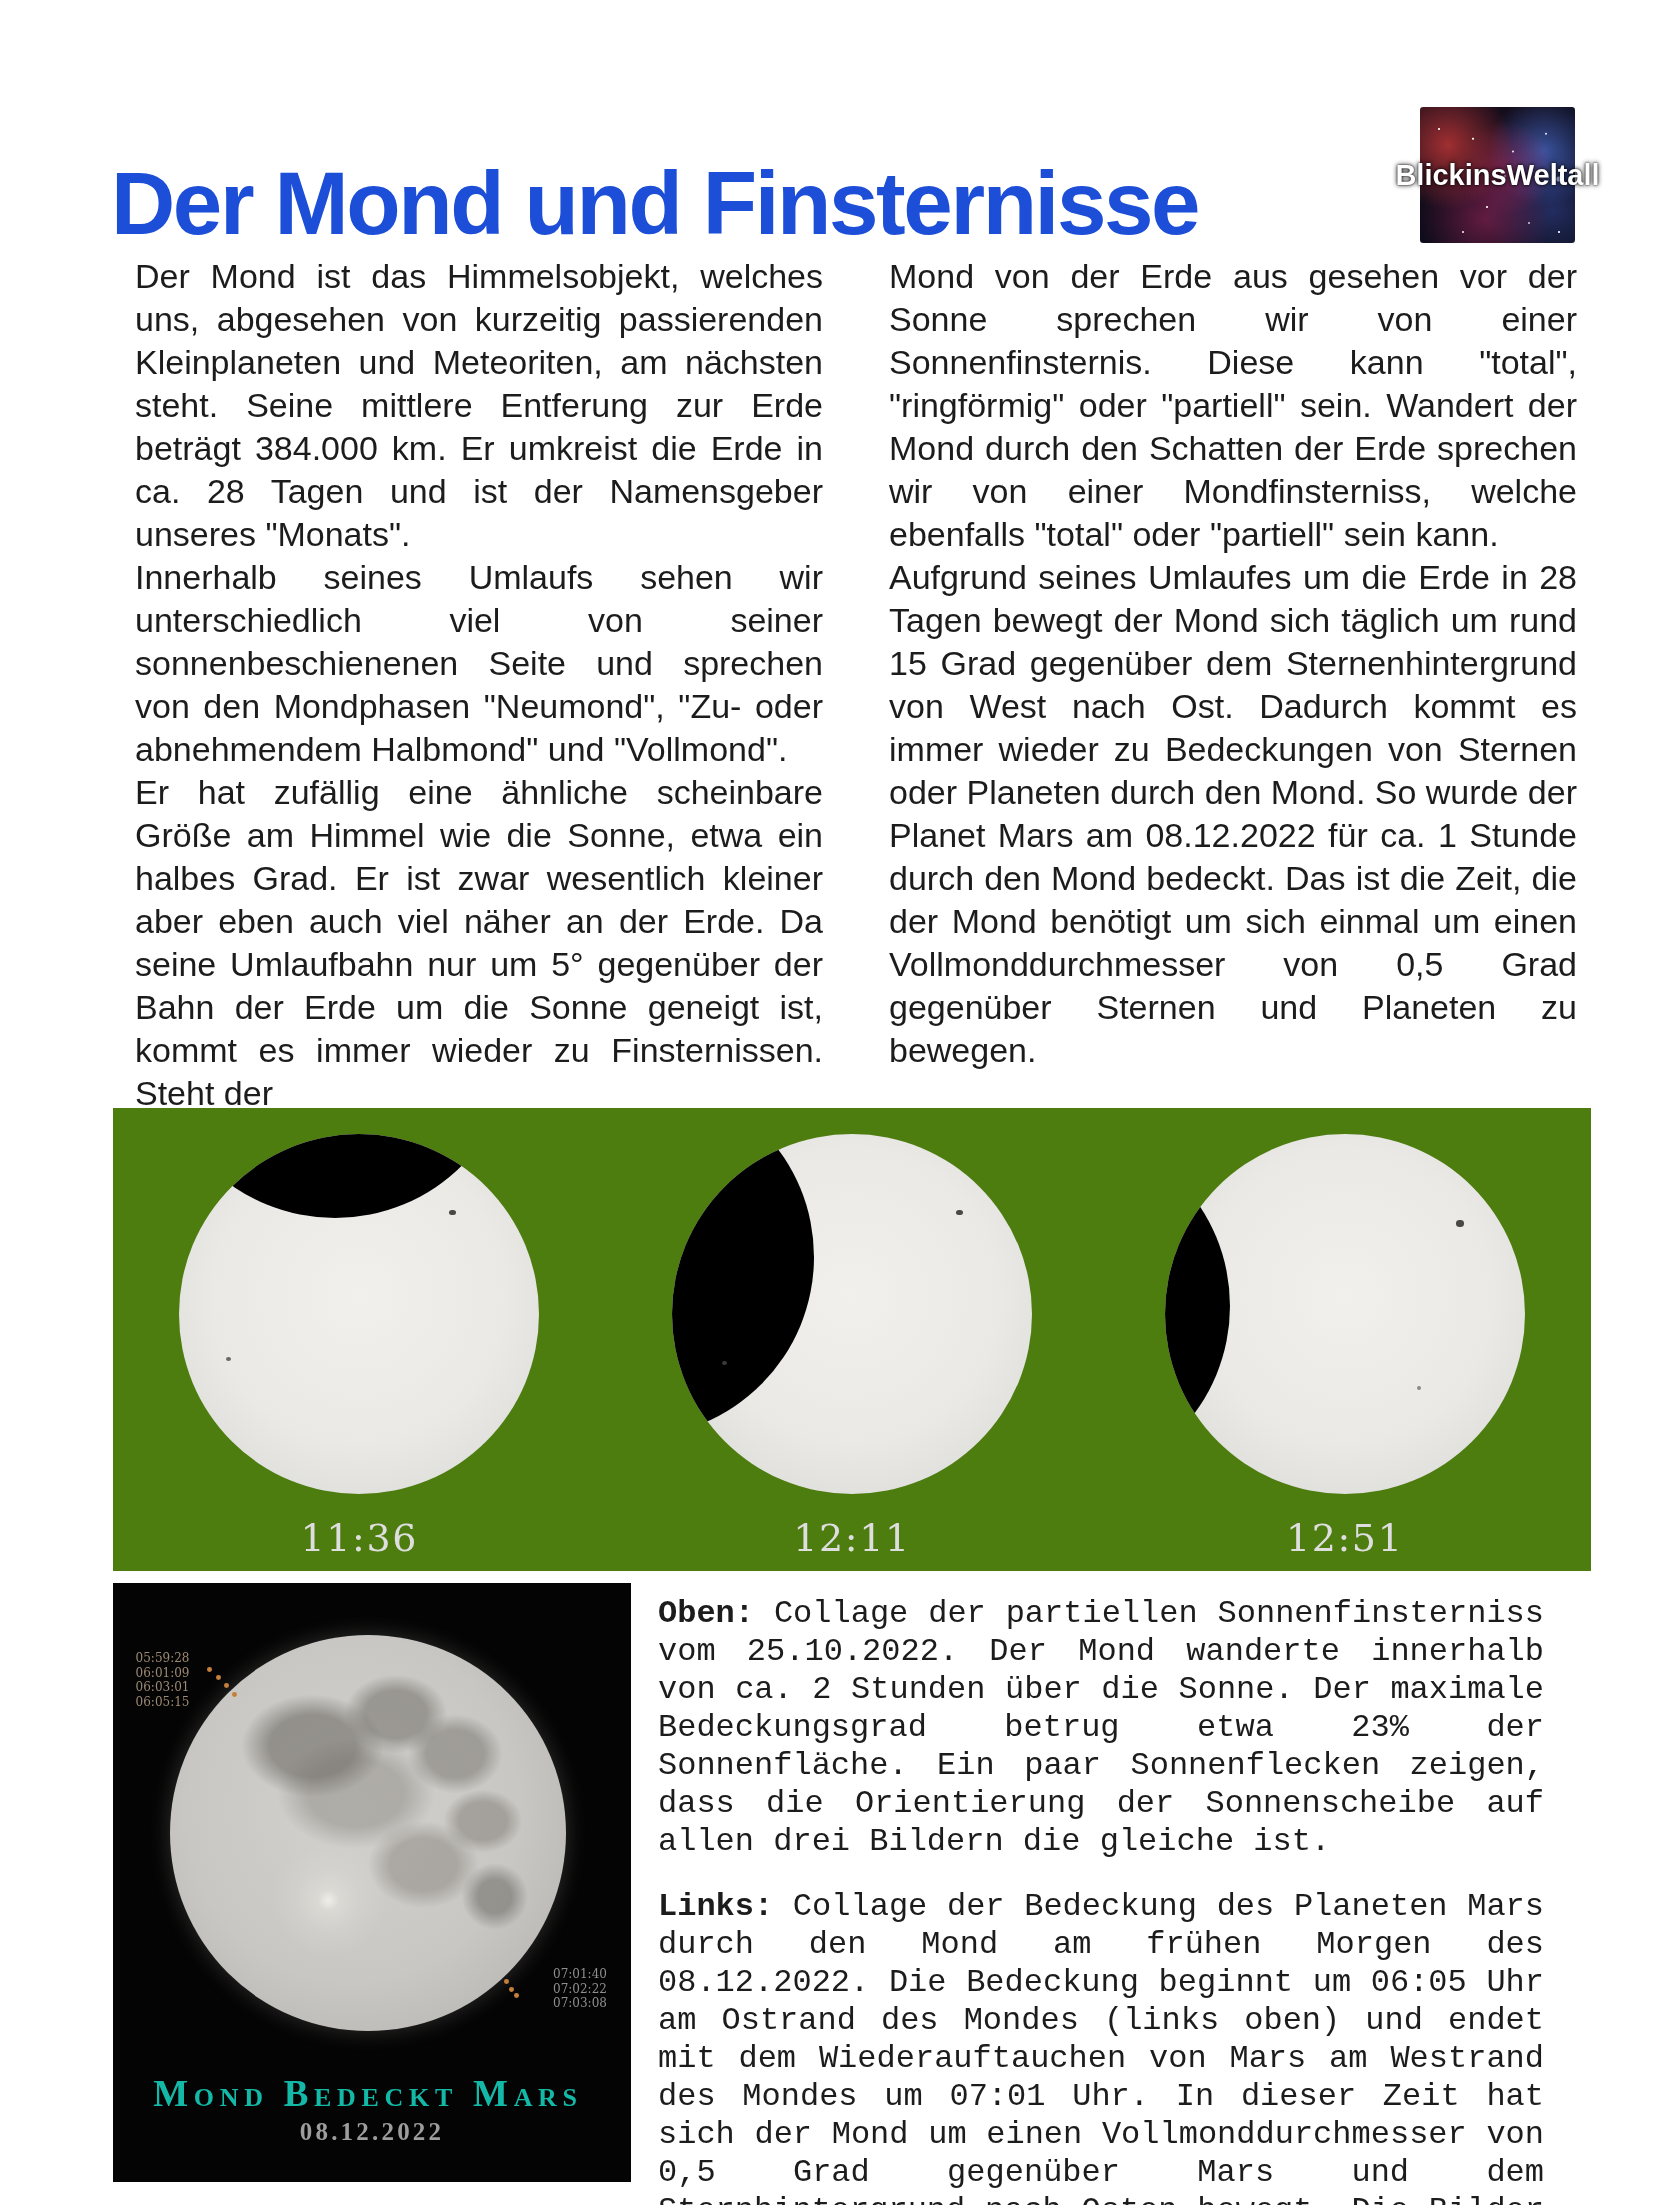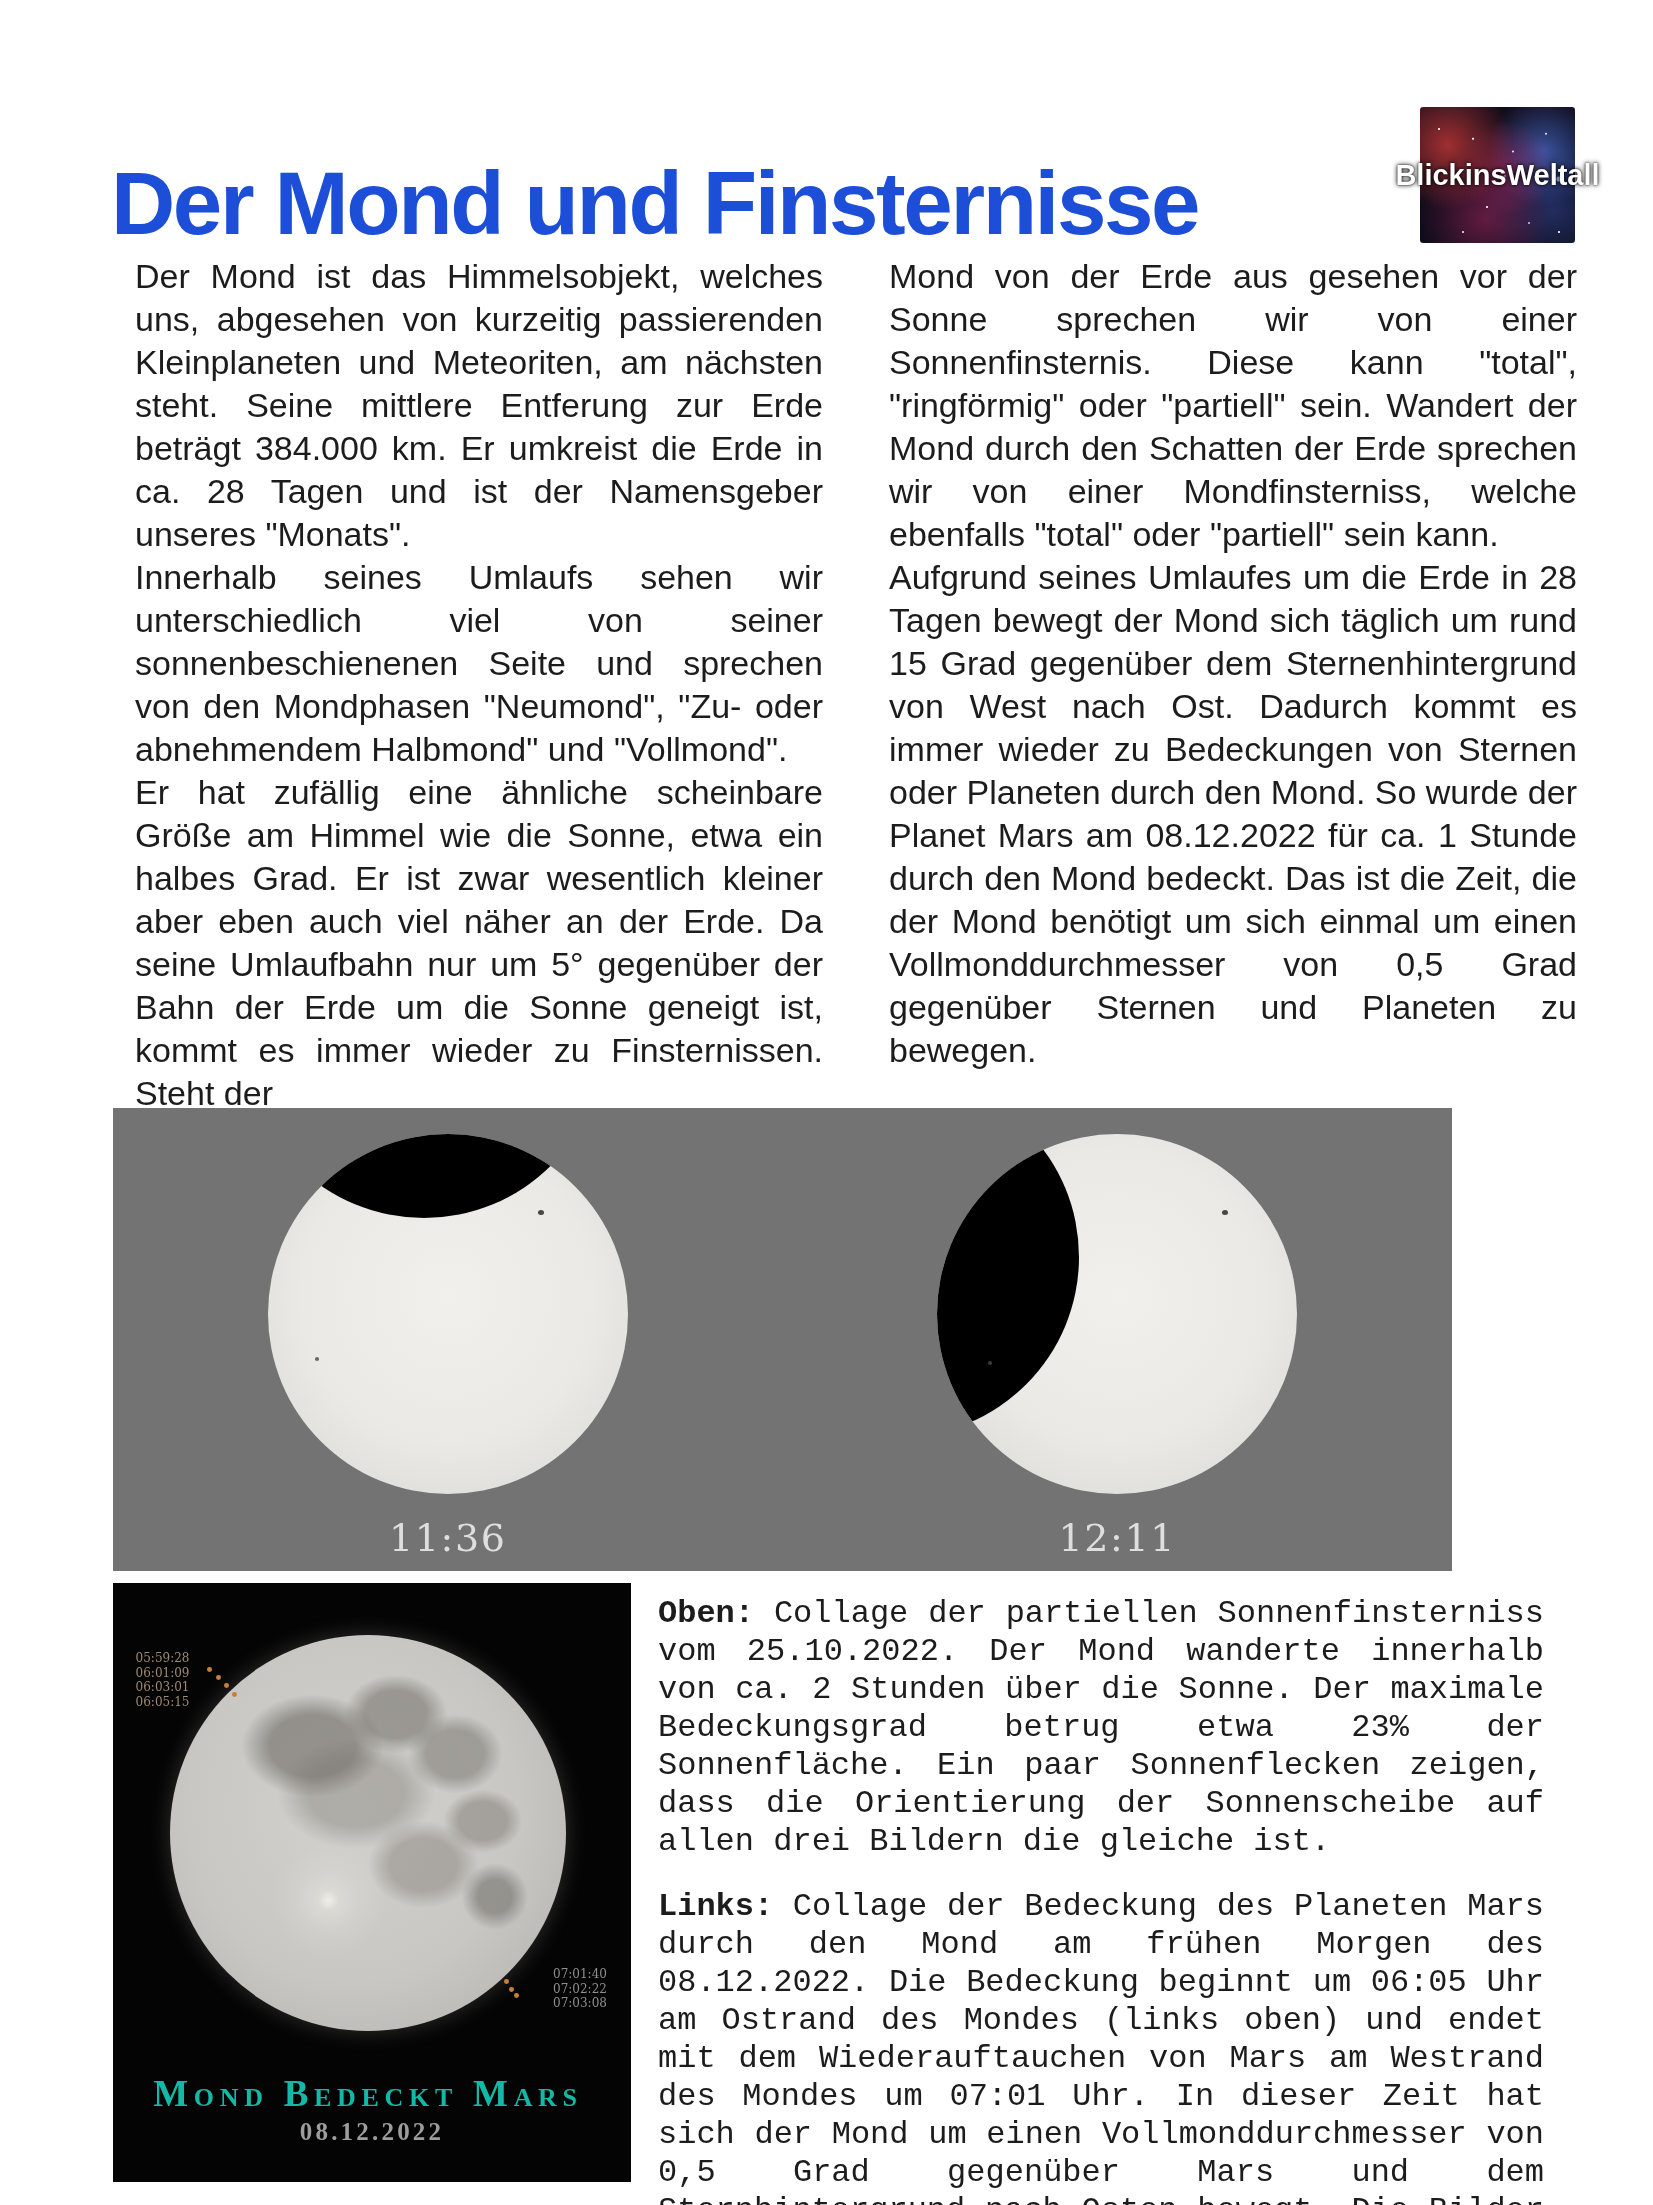--- a/index.html
+++ b/index.html
@@ -25,21 +25,21 @@
         66px 47px 0 rgba(255,255,255,.6);}
   .logo-line{position:relative;z-index:2;color:#ffffff;font-weight:bold;font-size:29px;line-height:36px;
         text-shadow:0 0 5.7px rgba(0,0,0,.95),0 0 1.6px #000;}
 
   
   .columns{position:absolute;left:110px;top:255px;width:1442px;display:flex;gap:66px;margin-left:25px;}
   .col{flex:1;}
   .col p{margin:0;font-size:34px;line-height:43px;text-align:justify;color:#1c1c1c;}
 
   
-  .eclipse{position:absolute;left:113px;top:1108px;width:1339px;height:463px;background:#737373;
+  .eclipse{position:absolute;left:113px;top:1108px;width:1478px;height:463px;background:#4d7c0f;
            display:flex;justify-content:center;}
   .sun-cell{flex:1;position:relative;display:flex;flex-direction:column;align-items:center;}
   .sun-wrap{position:relative;width:360px;height:360px;margin-top:26px;border-radius:50%;overflow:hidden;
         background:radial-gradient(circle at 50% 45%, #f1f0ed 0%, #eae9e6 55%, #dededa 80%, #d0cfcc 93%, #b7b6b3 100%);}
   .bite{position:absolute;width:360px;height:360px;border-radius:50%;background:#000;}
   .sun1 .bite{left:-24px;top:-276px;}
   .sun2 .bite{left:-218px;top:-57px;}
   .sun3 .bite{left:-295px;top:-8px;}
   .sunspot{position:absolute;border-radius:50%;background:#4a4845;}
   .sp-a{width:6.5px;height:5.7px;left:75%;top:21%;}
@@ -118,20 +118,28 @@
       <div class="sun-time">11:36</div>
     </div>
     <div class="sun-cell sun2">
       <div class="sun-wrap">
         <div class="bite"></div>
         <div class="sunspot sp-c"></div>
         <div class="sunspot sp-d"></div>
       </div>
       <div class="sun-time">12:11</div>
     </div>
+    <div class="sun-cell sun3">
+      <div class="sun-wrap">
+        <div class="bite"></div>
+        <div class="sunspot sp-e"></div>
+        <div class="sunspot sp-f"></div>
+      </div>
+      <div class="sun-time">12:51</div>
+    </div>
   </figure>
 
   <figure class="moonbox" style="margin:0;">
     <div class="moon"></div>
 
     <div class="ts-list ts-ingress">
       <div>05:59:28</div>
       <div>06:01:09</div>
       <div>06:03:01</div>
       <div>06:05:15</div>

